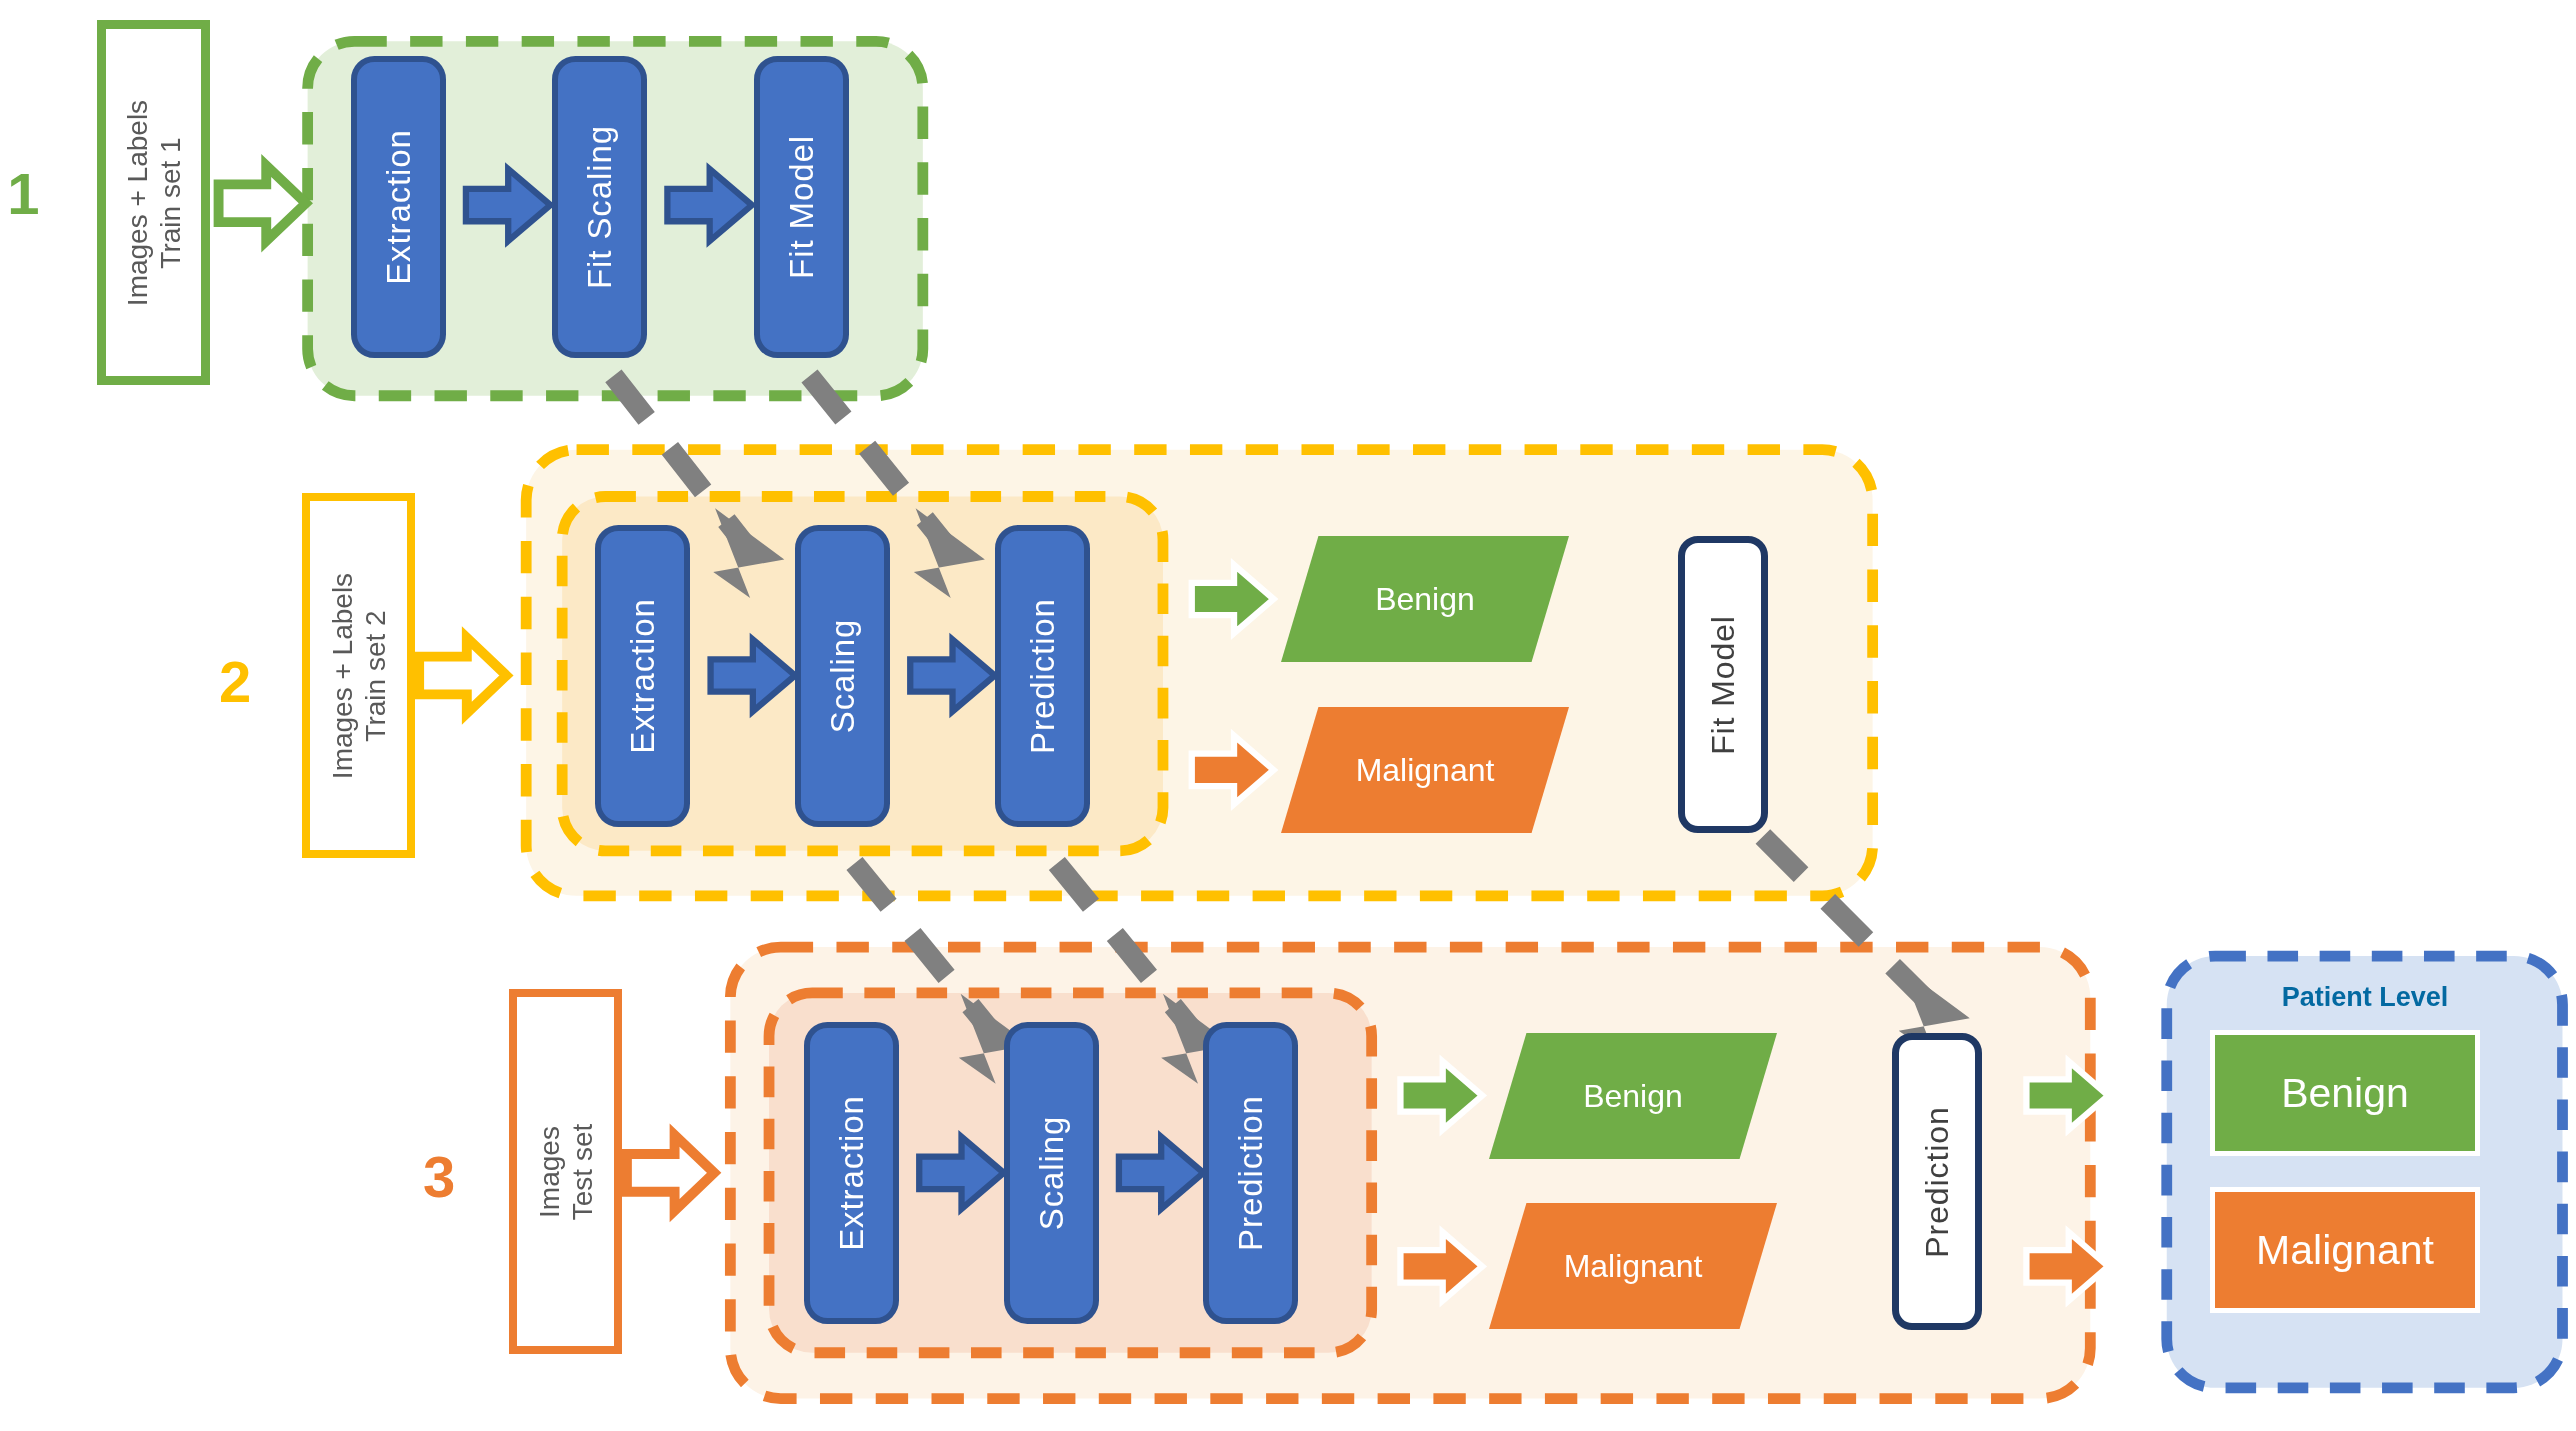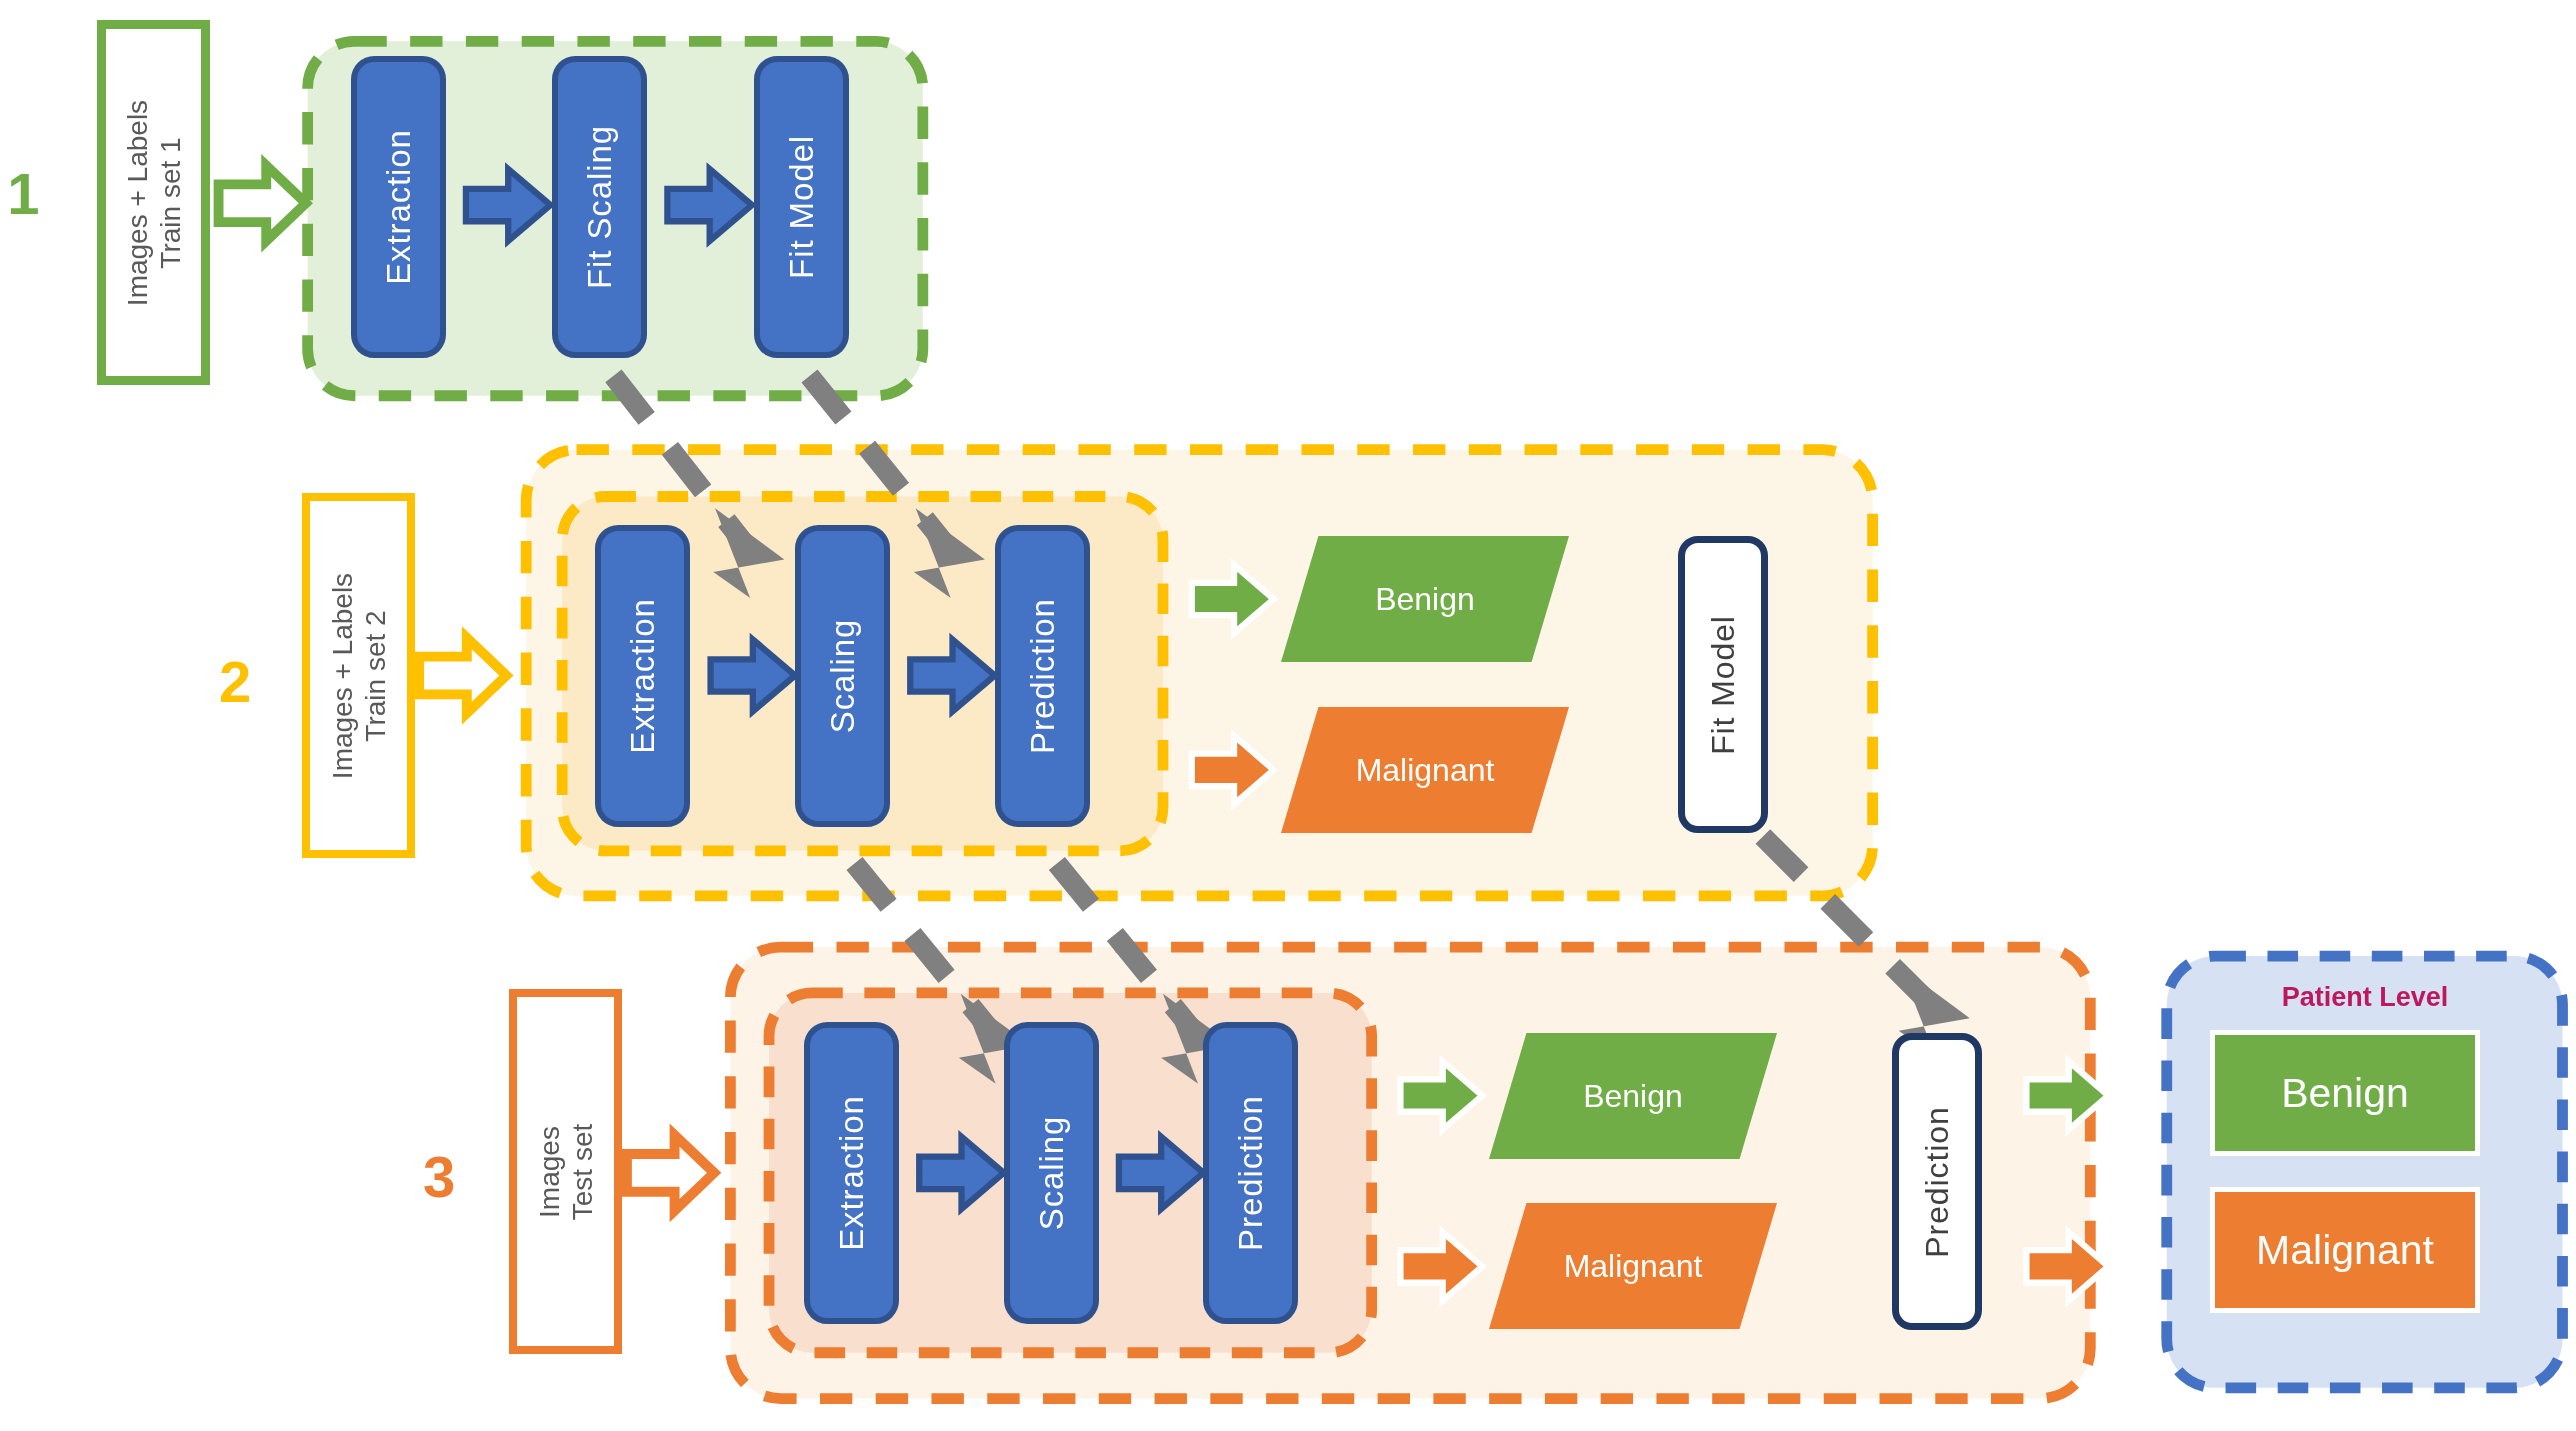--- a/index.html
+++ b/index.html
@@ -51,21 +51,21 @@
   .hex.benign{background:#70AD47;}
   .hex.malig{background:#ED7D31;}
 
   
   .result{
     box-sizing:border-box;display:flex;align-items:center;justify-content:center;
     color:#ffffff;border:5.4px solid #ffffff;
   }
   .result.benign{background:#70AD47;}
   .result.malig{background:#ED7D31;}
-  .plabel{color:#be185d;font-size:27px;font-weight:700;text-align:center;width:100%;}
+  .plabel{color:#0369a1;font-size:27px;font-weight:700;text-align:center;width:100%;}
 
   svg{position:absolute;left:0;top:0;overflow:visible;}
   .layer{position:absolute;left:0;top:0;width:2576px;height:1431px;pointer-events:none;}
 </style>
 </head>
 <body>
 
 <div class="stage">
 
   <svg class="layer" width="2576" height="1431" viewBox="0 0 2864 1591">

